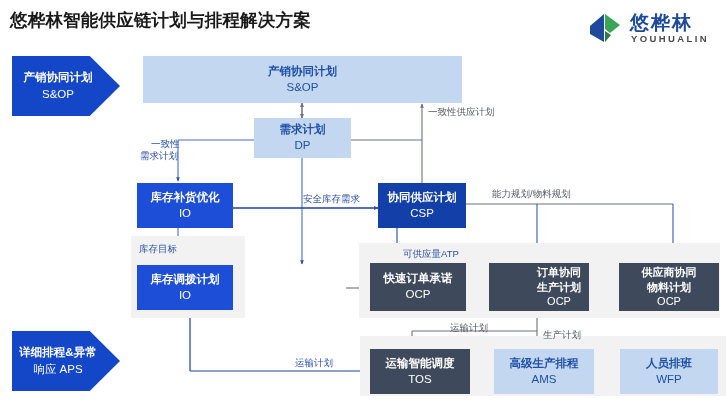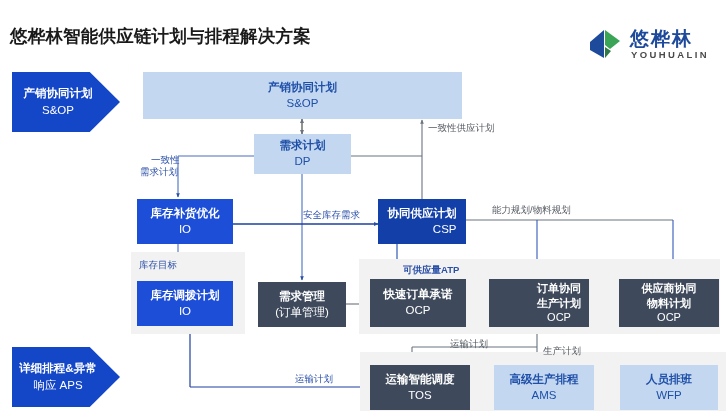--- a/index.html
+++ b/index.html
@@ -3,21 +3,21 @@
 <meta charset="utf-8">
 <style>
   html,body{margin:0;padding:0;}
   body{
     width:726px;height:411px;
     background:#ffffff;
     font-family:"Liberation Sans","DejaVu Sans",sans-serif;
     overflow:hidden;
     position:relative;
   }
-  #root{position:absolute;left:0;top:16px;width:726px;height:354px;}
+  #root{position:absolute;left:0;top:0;width:726px;height:354px;}
 
   
   .title{
     position:absolute;left:10px;top:8px;
     font-size:17.5px;font-weight:bold;color:#1a1a1a;
     letter-spacing:.2px;white-space:nowrap;
   }
   .logo{position:absolute;left:588px;top:10px;width:132px;height:38px;}
   .logo-mark{position:absolute;left:0;top:2px;width:34px;height:32px;}
   .logo-cn{
@@ -184,33 +184,27 @@
     </div>
   </div>
 
   <div class="node br" style="left:137px;top:265px;width:96px;height:45px;">
     <div>
       <span class="l1">库存调拨计划</span>
       <span class="l2">IO</span>
     </div>
   </div>
 
-  <div class="node dk" style="left:378px;top:183px;width:88px;height:45px;text-align:right;">
+  <div class="node dk" style="left:378px;top:183px;width:88px;height:45px;">
     <div>
       <span class="l1">协同供应计划</span>
       <span class="l2">CSP</span>
     </div>
   </div>
 
-  <div class="node gy" style="left:258px;top:266px;width:88px;height:45px;">
-    <div>
-      <span class="l1">需求管理</span>
-      <span class="l2">(订单管理)</span>
-    </div>
-  </div>
 
   <div class="node gy" style="left:370px;top:263px;width:96px;height:48px;">
     <div>
       <span class="l1">快速订单承诺</span>
       <span class="l2">OCP</span>
     </div>
   </div>
 
   <div class="node gy l3" style="left:489px;top:263px;width:100px;height:48px;padding-left:40px;">
     <div>
@@ -253,21 +247,21 @@
 
   <div class="elab blue" style="left:151px;top:138px;">一致性</div>
   <div class="elab blue" style="left:140px;top:150px;">需求计划</div>
 
   <div class="elab blue" style="left:303px;top:193px;">安全库存需求</div>
 
   <div class="elab blue" style="left:139px;top:243px;">库存目标</div>
 
   <div class="elab gray" style="left:492px;top:188px;">能力规划/物料规划</div>
 
-  <div class="elab blue" style="left:403px;top:248px;font-weight:bold;">可供应量ATP</div>
+  <div class="elab blue" style="left:403px;top:248px;">可供应量ATP</div>
 
   <div class="elab gray" style="left:450px;top:322px;">运输计划</div>
 
   <div class="elab gray" style="left:543px;top:329px;">生产计划</div>
 
   <div class="elab blue" style="left:295px;top:357px;">运输计划</div>
 
 </div>
 
 </body></html>

